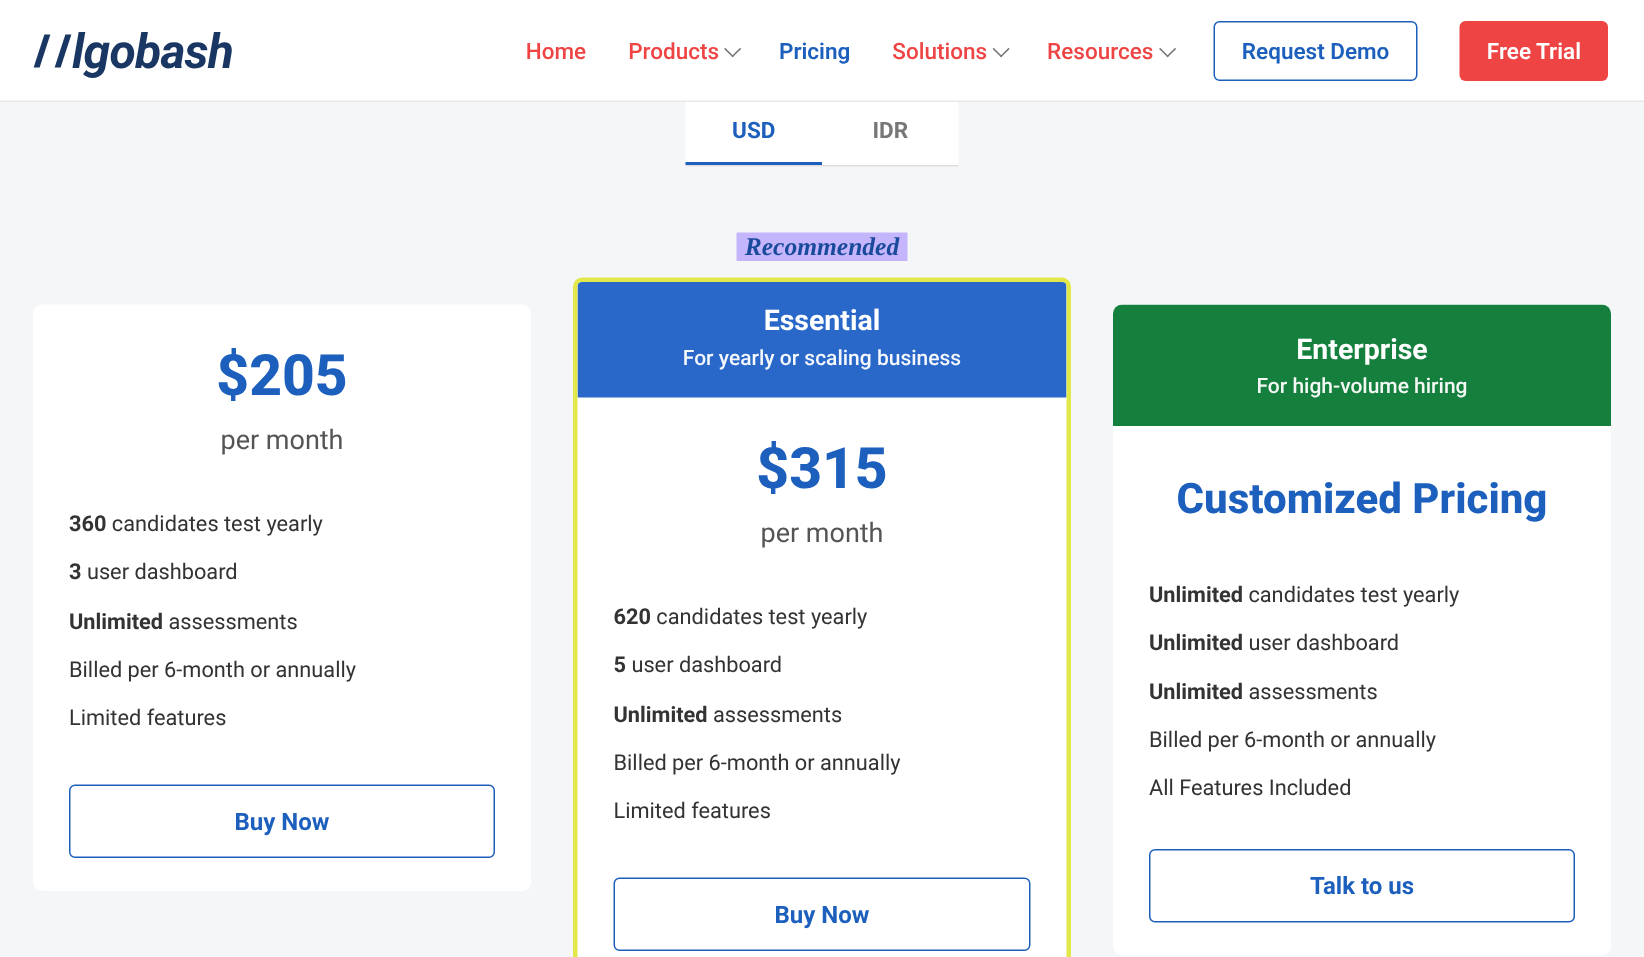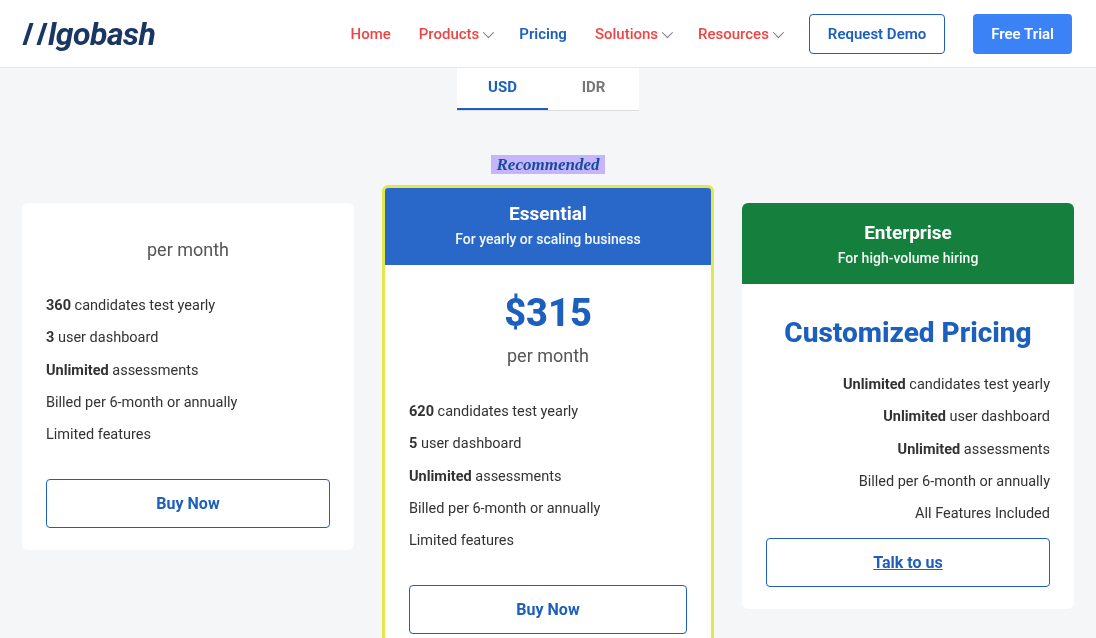--- a/index.html
+++ b/index.html
@@ -86,21 +86,21 @@
       border: 1.5px solid #1c5fbc;
       color: #1c5fbc;
       padding: 10px 18px;
       border-radius: 4px;
       font-weight: 600;
       font-size: 15px;
       cursor: pointer;
       background: #fff;
     }
     .btn-red {
-      background: #3b82f6;
+      background: #ef4444;
       color: #fff;
       padding: 11px 18px;
       border-radius: 4px;
       font-weight: 600;
       font-size: 15px;
       cursor: pointer;
       border: none;
     }
     
     .currency-tabs {
@@ -198,21 +198,21 @@
       font-size: 28px;
       font-weight: 800;
       color: #1c5fbc;
       text-align: center;
       padding-top: 6px;
     }
     .features {
       list-style: none;
       margin-top: 30px;
     }
-    .card.enterprise .features { margin-top: 20px; text-align: right; }
+    .card.enterprise .features { margin-top: 32px; }
     .features li {
       font-size: 14.5px;
       color: #333;
       padding: 6px 0;
       line-height: 1.4;
     }
     .features li b { font-weight: 700; }
     .buy-btn {
       display: block;
       width: 100%;
@@ -220,21 +220,21 @@
       color: #1c5fbc;
       background: #fff;
       font-weight: 700;
       font-size: 16px;
       padding: 14px 0;
       border-radius: 4px;
       margin-top: 28px;
       cursor: pointer;
       text-align: center;
     }
-    .card.enterprise .buy-btn { margin-top: 8px; text-decoration: underline; }
+    .card.enterprise .buy-btn { margin-top: 24px; }
   </style>
 </head>
 <body>
 
 <div class="header">
   <div class="logo">
     <span class="logo-mark"></span>
       <span>lgobash</span>
   </div>
   <div class="nav">
@@ -263,20 +263,21 @@
 </div>
 
 <div class="recommended">
   <span>Recommended</span>
 </div>
 
 <div class="pricing">
 
   <div class="card starter">
     <div class="card-body">
+      <div class="price">$205</div>
       <div class="period">per month</div>
       <ul class="features">
         <li><b>360</b><span> candidates test yearly</span></li>
         <li><b>3</b><span> user dashboard</span></li>
         <li><b>Unlimited</b><span> assessments</span></li>
         <li>Billed per 6-month or annually</li>
         <li>Limited features</li>
       </ul>
       <div class="buy-btn">Buy Now</div>
     </div>

